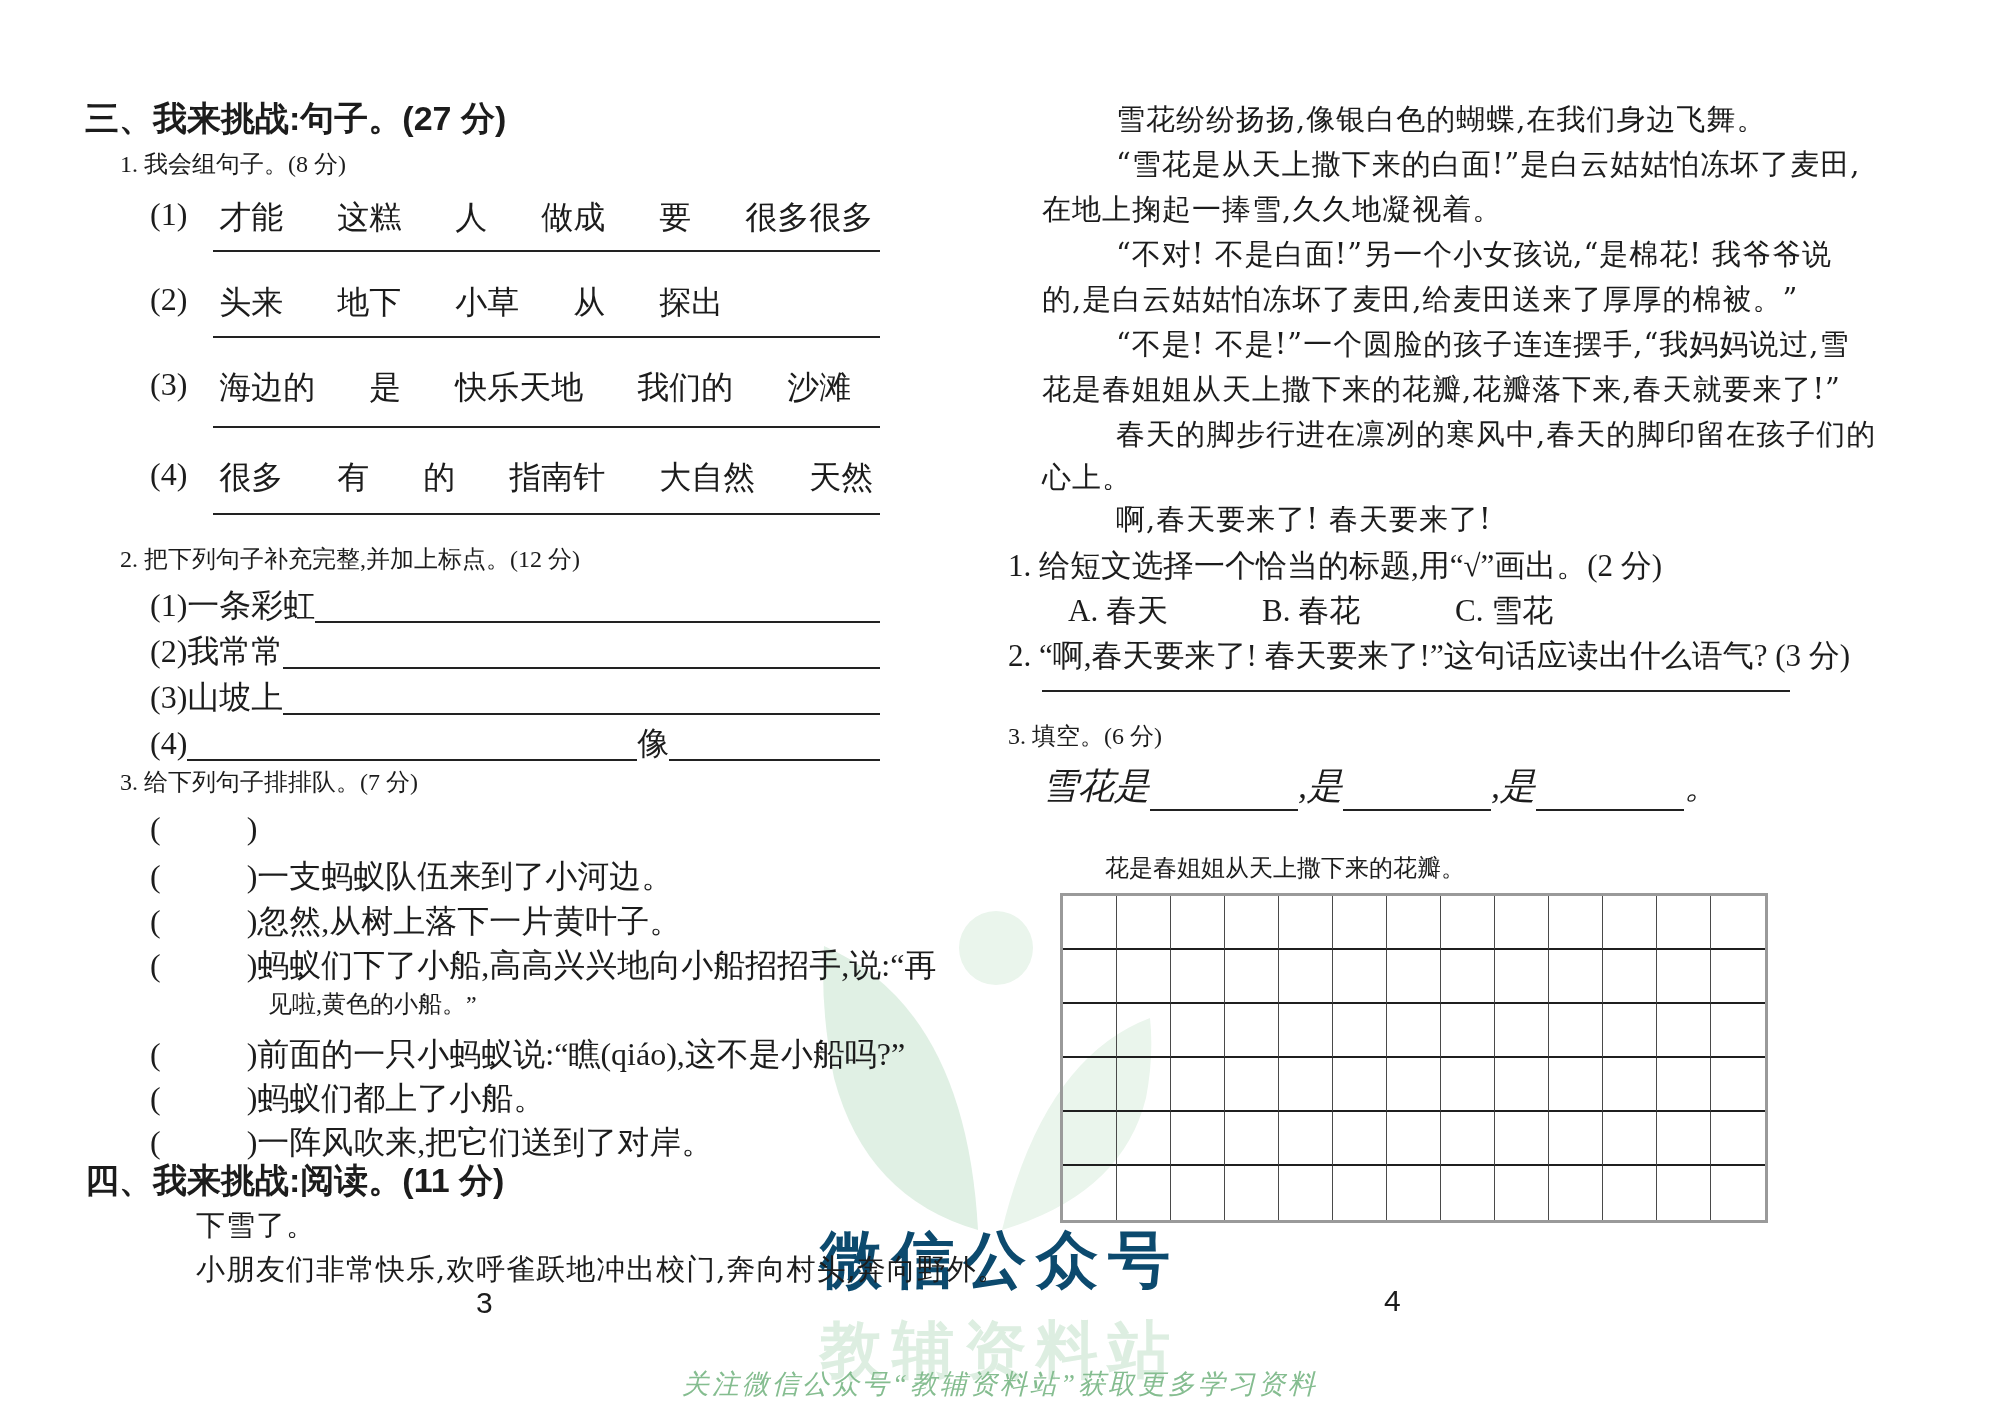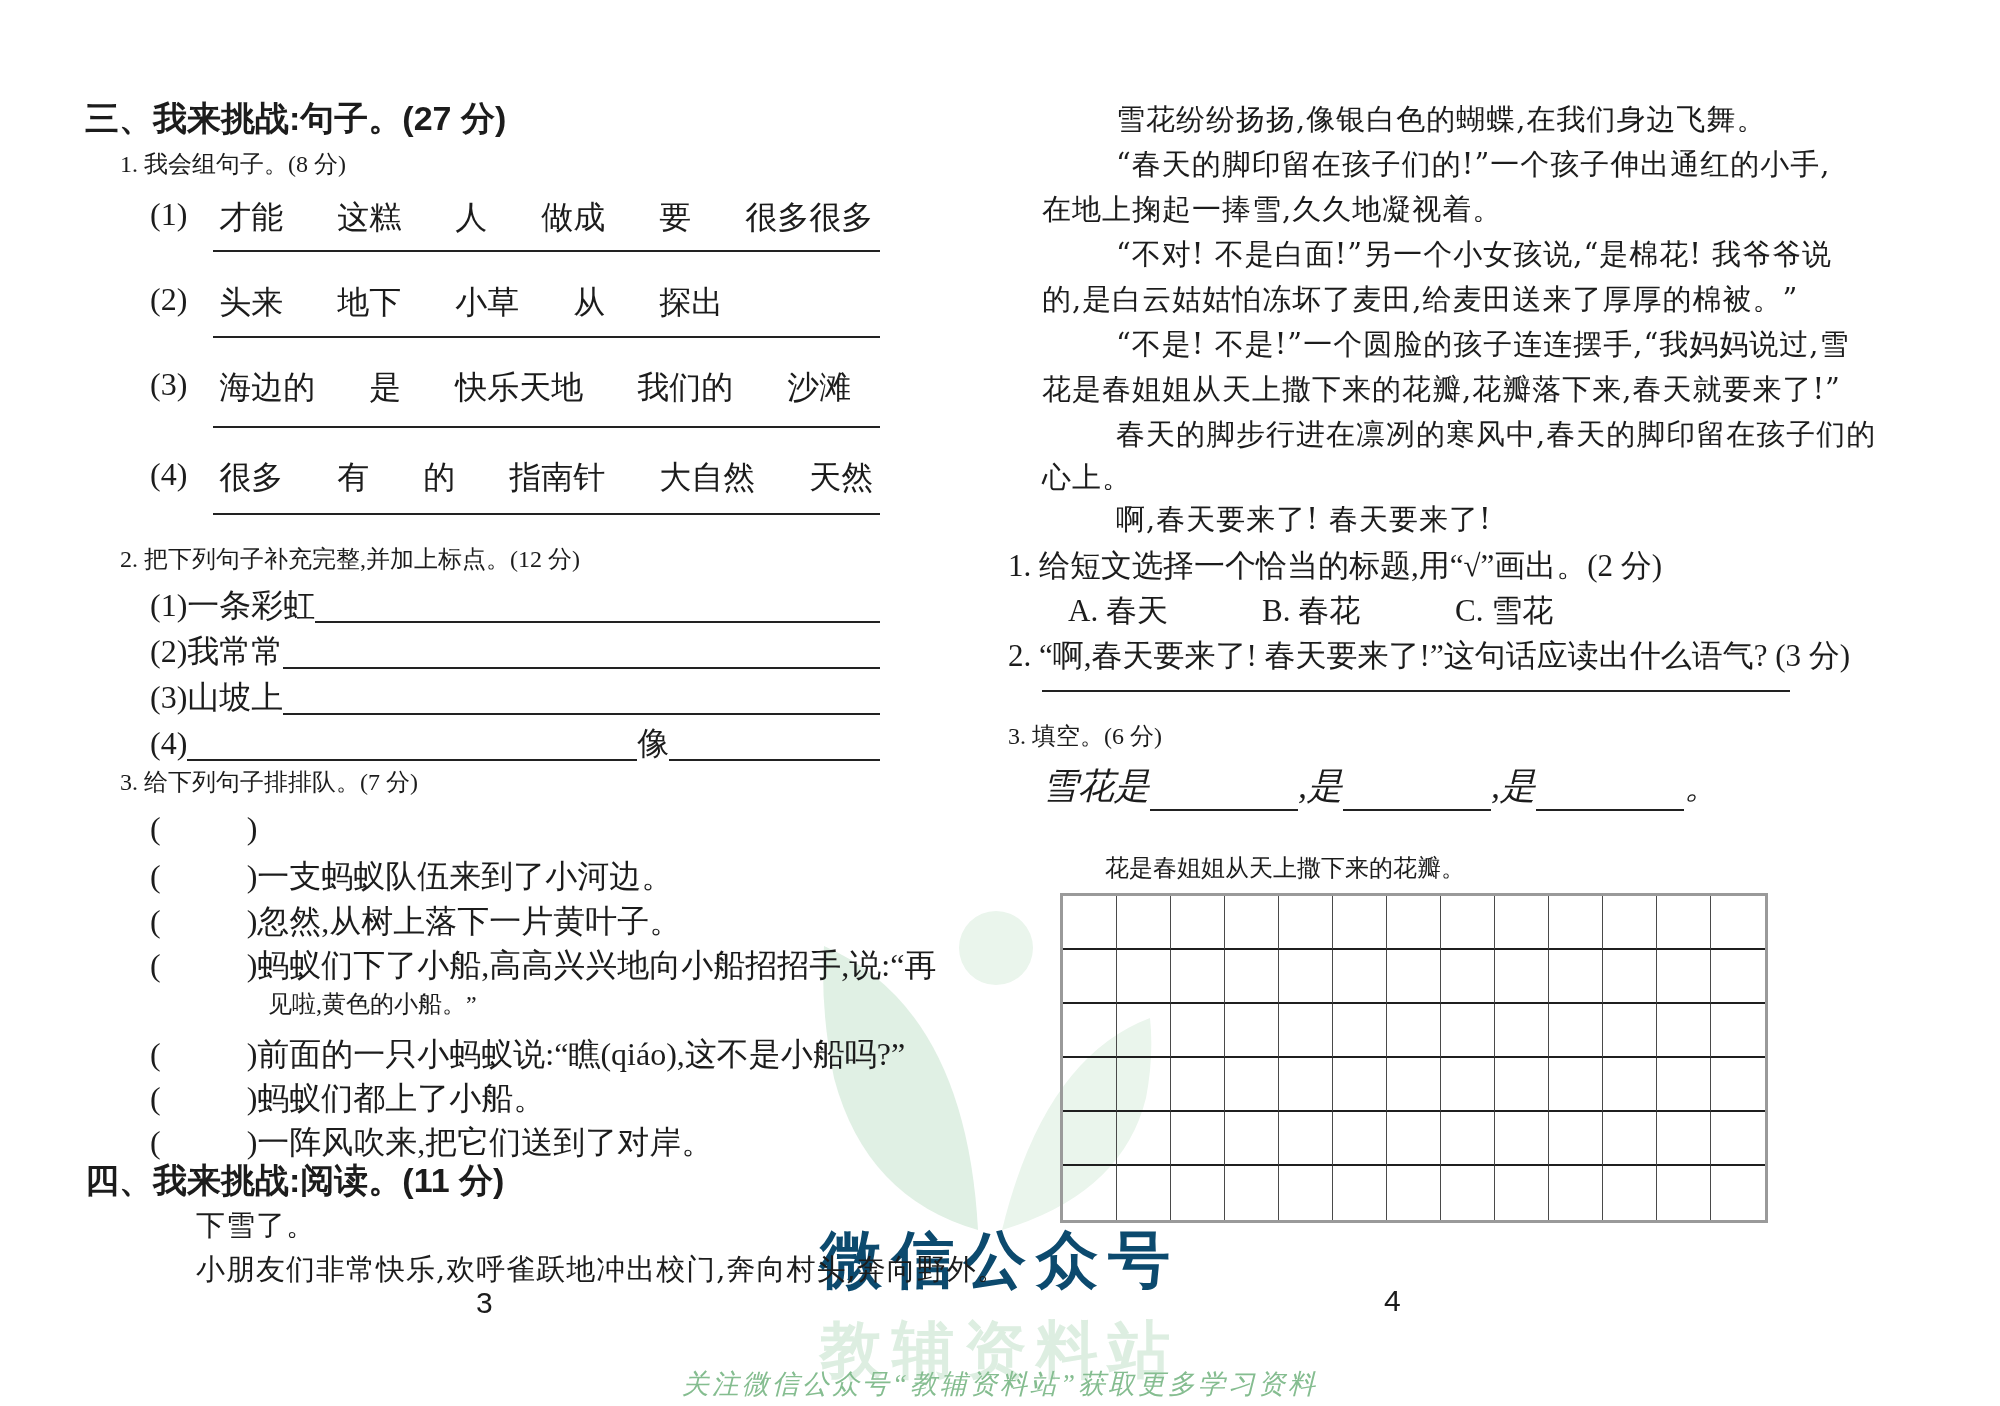--- a/index.html
+++ b/index.html
@@ -163,21 +163,21 @@
         <span>一阵风吹来,把它们送到了对岸。</span>
     </div>
 
     <div class="abs hei" style="left:85px;top:1158px;">四、我来挑战:阅读。(11 分)</div>
     <div class="abs kai" style="left:196px;top:1206px;">下雪了。</div>
     <div class="abs kai" style="left:196px;top:1250px;">小朋友们非常快乐,欢呼雀跃地冲出校门,奔向村头,奔向野外。</div>
 
     <div class="abs pagenum" style="left:476px;top:1286px;">3</div>
 
     <div class="abs kai" style="left:1116px;top:100px;">雪花纷纷扬扬,像银白色的蝴蝶,在我们身边飞舞。</div>
-    <div class="abs kai" style="left:1116px;top:145px;">“春天的脚印留在孩子们的!”一个孩子伸出通红的小手,</div>
+    <div class="abs kai" style="left:1116px;top:145px;">“雪花是从天上撒下来的白面!”是白云姑姑怕冻坏了麦田,</div>
     <div class="abs kai" style="left:1042px;top:190px;">在地上掬起一捧雪,久久地凝视着。</div>
     <div class="abs kai" style="left:1116px;top:235px;">“不对! 不是白面!”另一个小女孩说,“是棉花! 我爷爷说</div>
     <div class="abs kai" style="left:1042px;top:280px;">的,是白云姑姑怕冻坏了麦田,给麦田送来了厚厚的棉被。”</div>
     <div class="abs kai" style="left:1042px;top:370px;">花是春姐姐从天上撒下来的花瓣,花瓣落下来,春天就要来了!”</div>
     <div class="abs kai" style="left:1116px;top:325px;">“不是! 不是!”一个圆脸的孩子连连摆手,“我妈妈说过,雪</div>
     <div class="abs kai" style="left:1116px;top:415px;">春天的脚步行进在凛冽的寒风中,春天的脚印留在孩子们的</div>
     <div class="abs kai" style="left:1042px;top:458px;">心上。</div>
     <div class="abs kai" style="left:1116px;top:500px;">啊,春天要来了! 春天要来了!</div>
 
     <div class="abs song" style="left:1008px;top:545px;font-size:31px;">1. 给短文选择一个恰当的标题,用“√”画出。(2 分)</div>

